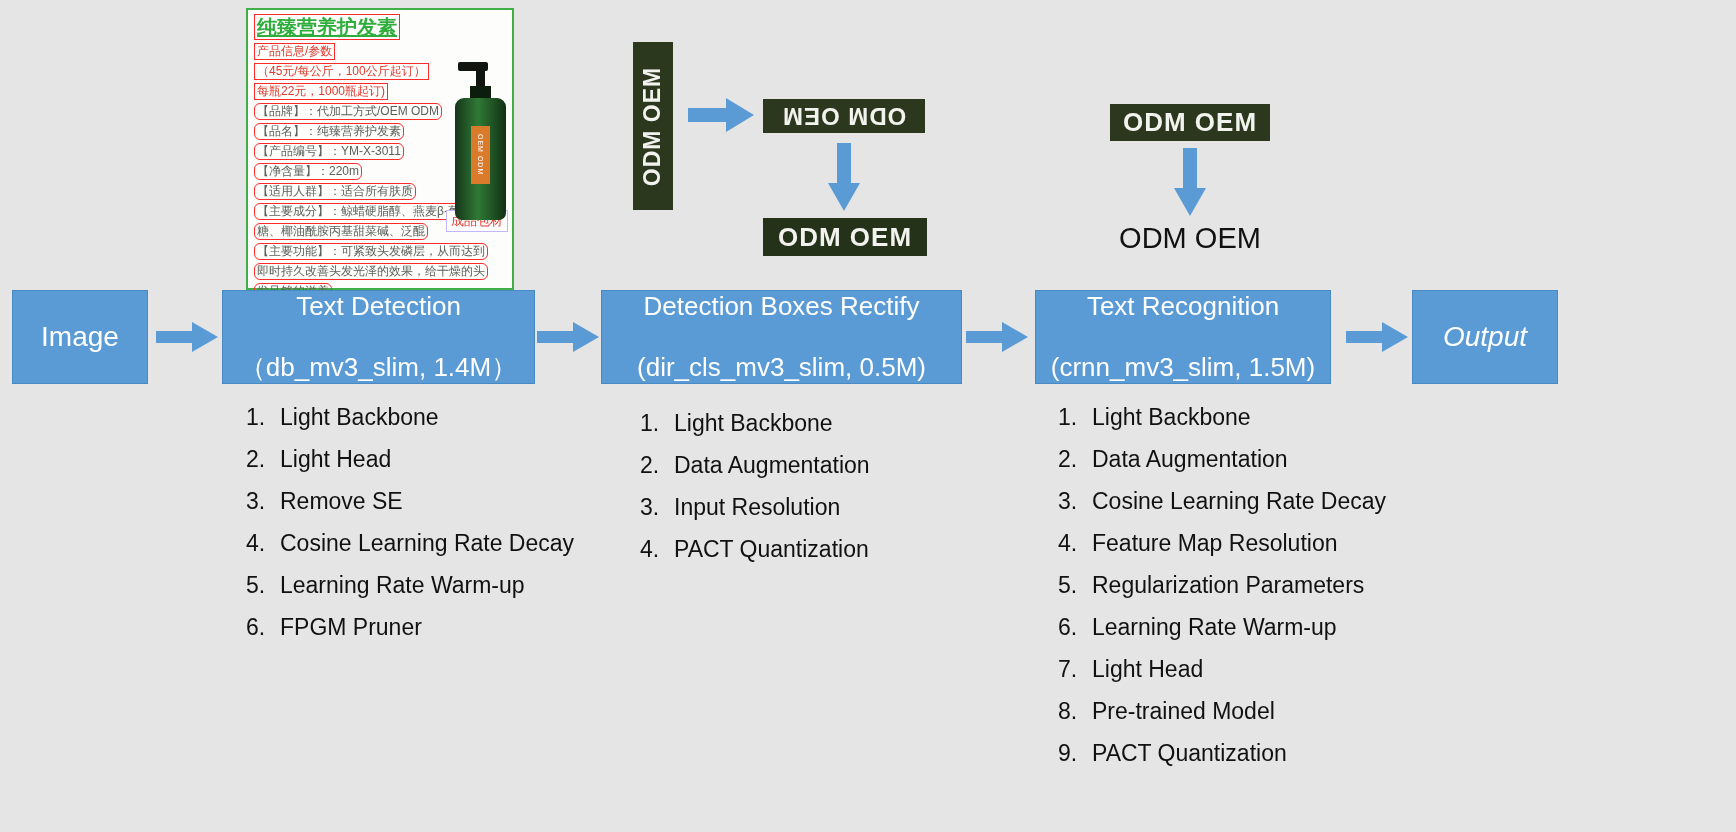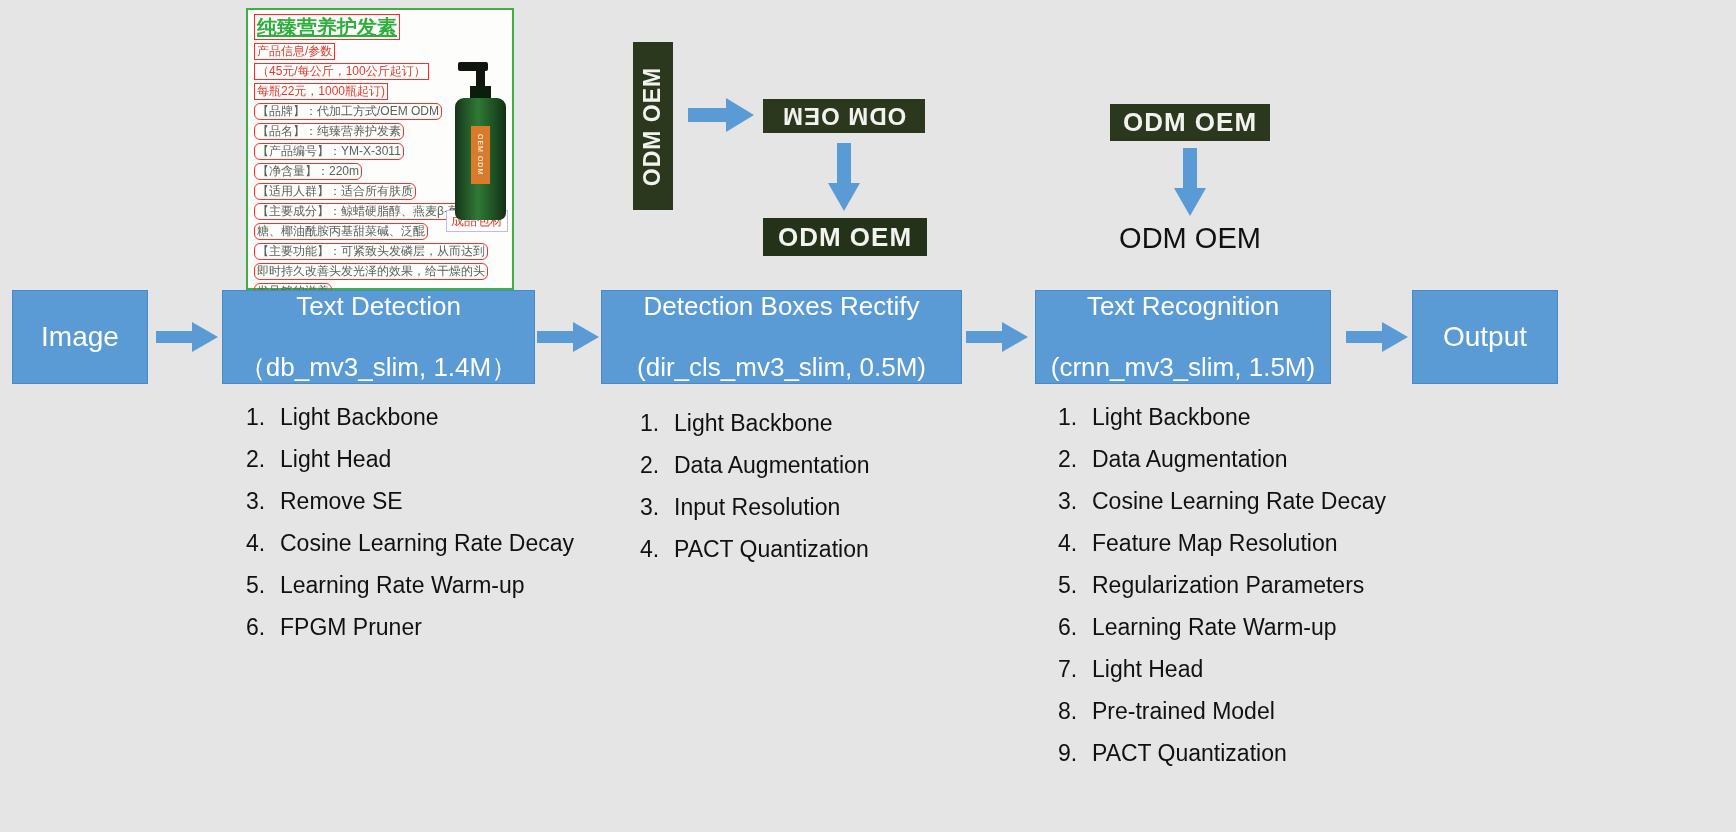--- a/index.html
+++ b/index.html
@@ -43,21 +43,21 @@
   
   .flow-box { position:absolute; top:290px; height:94px; background:#5b9bd5; border:1px solid #4a8ac4;
     color:#ffffff; display:flex; flex-direction:column; align-items:center; justify-content:center;
     text-align:center; line-height:1.28; }
   .fb-end { font-size:28px; }
   .fb-stage { font-size:26px;gap:28px; }
   .box-image { left:12px; width:136px;justify-content:center; }
   .box-stage1 { left:222px; width:313px; }
   .box-stage2 { left:601px; width:361px; }
   .box-stage3 { left:1035px; width:296px; }
-  .box-output { left:1412px; width:146px; }
+  .box-output { left:1412px; width:146px;font-style:italic; }
 
   .arrow { position:absolute; }
 
   
   .plist { position:absolute; list-style:none; font-size:23px; color:#111111; }
   .plist li { display:flex; margin-bottom:15px; }
   .plist .num { width:34px; flex:0 0 34px; }
   .list-det { left:246px; top:404px; }
   .list-rec { left:640px; top:410px; }
   .list-rcg { left:1058px; top:404px; }

